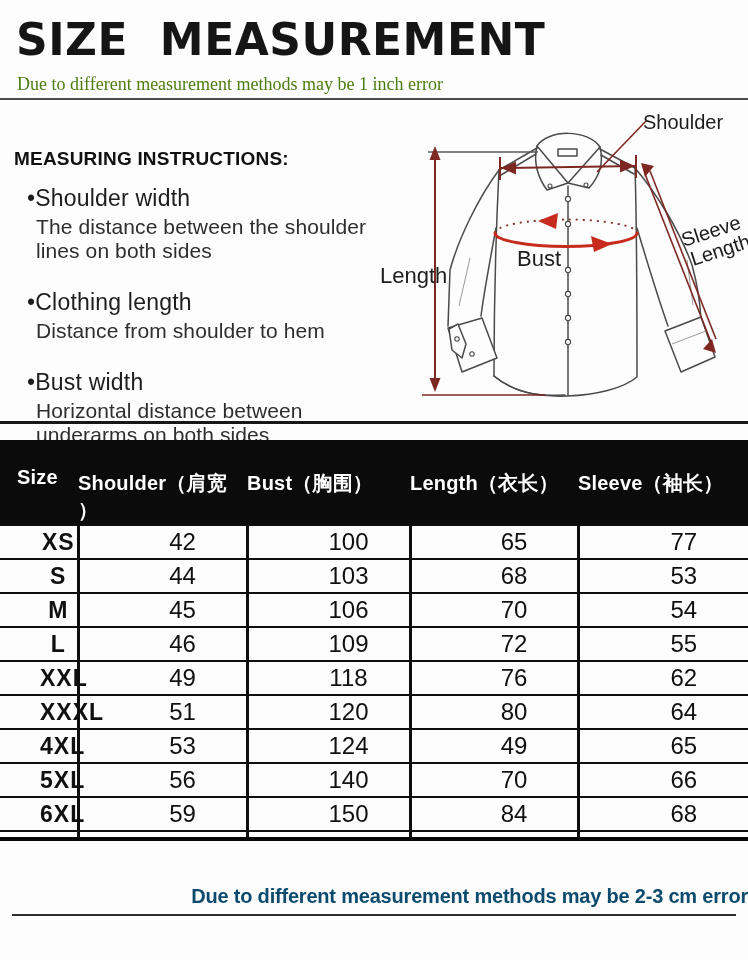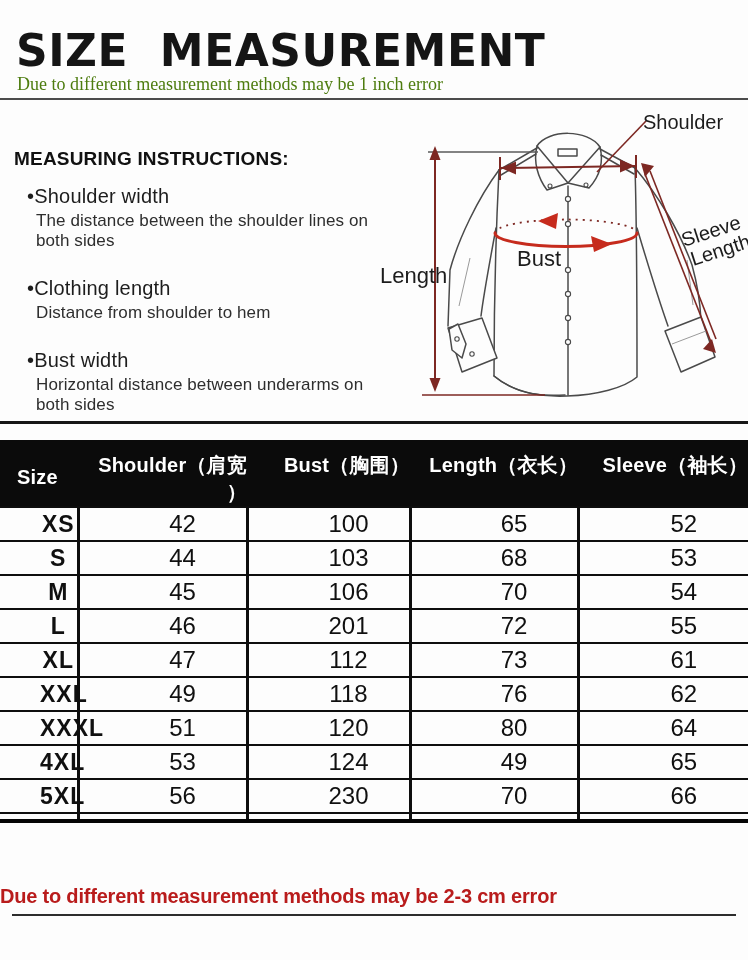--- a/index.html
+++ b/index.html
@@ -6,38 +6,38 @@
   html,body { background:#e9e9e9; }
   .canvas {
     position:relative; width:748px; height:960px; margin:0 auto;
     background:#fdfdfd; overflow:hidden;
     font-family:"Liberation Sans", sans-serif; color:#141414;
     --measure:#7d2823; --bust:#c62b1d; --outline:#4a4a4a;
   }
 
   
   .page-title{
-    position:absolute; left:16px; top:25px;
+    position:absolute; left:16px; top:14px;
     font-family:"DejaVu Sans", sans-serif;
     font-size:44px; font-weight:bold; letter-spacing:0.5px; word-spacing:16px;
     color:#151515; white-space:nowrap;text-align:right;
   }
   .page-subtitle{
     position:absolute; left:17px; top:74px;
     font-family:"Liberation Serif", serif;
     font-size:18px; color:#4d7c0f;
   }
   .rule-top{ position:absolute; left:0; right:0; top:98px; height:2px; background:#4c4c4c; }
 
   
   .instructions{ position:absolute; left:14px; top:148px; width:370px; }
   .instructions h2{ font-size:19px; font-weight:bold; letter-spacing:0.2px; color:#111; margin-bottom:15px; }
   .instr-item{ margin:0 0 26px 13px; }
-  .instr-label{ font-size:20px; font-weight:400; color:#1d1d1d; letter-spacing:0.2px; }
-  .instr-desc{ font-size:17px; color:#2e2e2e; margin-top:3px; margin-left:9px; letter-spacing:0.1px; }
+  .instr-label{ font-size:23px; font-weight:400; color:#1d1d1d; letter-spacing:0.2px; }
+  .instr-desc{ font-size:21px; color:#2e2e2e; margin-top:3px; margin-left:9px; letter-spacing:0.1px; }
 
   
   .diagram{ position:absolute; left:0; top:100px; width:748px; height:325px; }
   .outline{ stroke:var(--outline); fill:none; stroke-width:1.5; stroke-linecap:round; stroke-linejoin:round; }
   .outline-fill{ stroke:var(--outline); fill:#fdfdfd; stroke-width:1.5; stroke-linejoin:round; }
   .fold{ stroke:#9a9a9a; stroke-width:1; fill:none; }
   .btn{ stroke:var(--outline); fill:#fdfdfd; stroke-width:1.1; }
   .measure{ stroke:var(--measure); fill:none; stroke-width:2; }
   .measure-thin{ stroke:var(--measure); fill:none; stroke-width:1.6; }
   .measure-fill{ fill:var(--measure); stroke:none; }
@@ -50,36 +50,36 @@
 
   
   .rule-table-top{ position:absolute; left:0; right:0; top:421px; height:3px; background:#171717; }
   .size-table{
     position:absolute; left:0; top:440px; width:748px;
     border-collapse:collapse; table-layout:fixed;
     border-bottom:4px solid #050505;
   }
   .size-table thead th{
     background:#0b0b0b; color:#fff; height:66px;
-    vertical-align:top; padding-top:12px;
-    font-size:20px; font-weight:bold; text-align:right; letter-spacing:0.2px;
+    vertical-align:top; padding-top:30px;
+    font-size:20px; font-weight:bold; text-align:left; letter-spacing:0.2px;
   }
   .size-table thead th.col-size{ text-align:left; padding-left:17px; padding-top:26px; }
   .size-table tbody td{
     height:34px; text-align:center; vertical-align:middle;
     font-size:24px; color:#101010;
     border-top:2.5px solid #0e0e0e; border-left:3px solid #0e0e0e;padding-left:40px;
   }
   .size-table tbody td:first-child{ border-left:none; font-weight:bold; font-size:23px; letter-spacing:1px; }
   .size-table tbody tr.spacer-row td{ height:8px; }
 
   
   .footer-note{
-    position:absolute; left:0; top:885px; width:748px; text-align:left;
-    font-size:20px; font-weight:bold; color:#b91c1c; letter-spacing:-0.2px;
+    position:absolute; left:0; top:885px; width:748px; text-align:right;
+    font-size:20px; font-weight:bold; color:#0c4a6e; letter-spacing:-0.2px;
   }
   .footer-rule{ position:absolute; left:12px; right:12px; top:914px; height:2px; background:#2d2d2d; }
 </style>
 </head>
 <body>
 
 <div class="canvas" style="--measure: #7d2823; --bust: #c62b1d; --outline: #4a4a4a;">
 
   <div class="page-title">SIZE MEASUREMENT</div>
   <div class="page-subtitle">Due to different measurement methods may be 1 inch error</div>
@@ -201,49 +201,42 @@
         <th>Sleeve（袖长）</th>
       </tr>
     </thead>
     <tbody>
 
     <tr>
     <td>XS</td>
     <td>42</td>
     <td>100</td>
     <td>65</td>
-    <td>52</td>
+    <td>77</td>
   </tr>
         <tr>
     <td>S</td>
     <td>44</td>
     <td>103</td>
     <td>68</td>
     <td>53</td>
   </tr>
         <tr>
     <td>M</td>
     <td>45</td>
     <td>106</td>
     <td>70</td>
     <td>54</td>
   </tr>
         <tr>
     <td>L</td>
     <td>46</td>
-    <td>201</td>
+    <td>109</td>
     <td>72</td>
     <td>55</td>
-  </tr>
-        <tr>
-    <td>XL</td>
-    <td>47</td>
-    <td>112</td>
-    <td>73</td>
-    <td>61</td>
   </tr>
         <tr>
     <td>XXL</td>
     <td>49</td>
     <td>118</td>
     <td>76</td>
     <td>62</td>
   </tr>
         <tr>
     <td>XXXL</td>
@@ -255,23 +248,30 @@
         <tr>
     <td>4XL</td>
     <td>53</td>
     <td>124</td>
     <td>49</td>
     <td>65</td>
   </tr>
         <tr>
     <td>5XL</td>
     <td>56</td>
-    <td>230</td>
+    <td>140</td>
     <td>70</td>
     <td>66</td>
+  </tr>
+        <tr>
+    <td>6XL</td>
+    <td>59</td>
+    <td>150</td>
+    <td>84</td>
+    <td>68</td>
   </tr>
         <tr class="spacer-row">
     <td></td>
     <td></td>
     <td></td>
     <td></td>
     <td></td>
   </tr>
       </tbody>
   </table>

